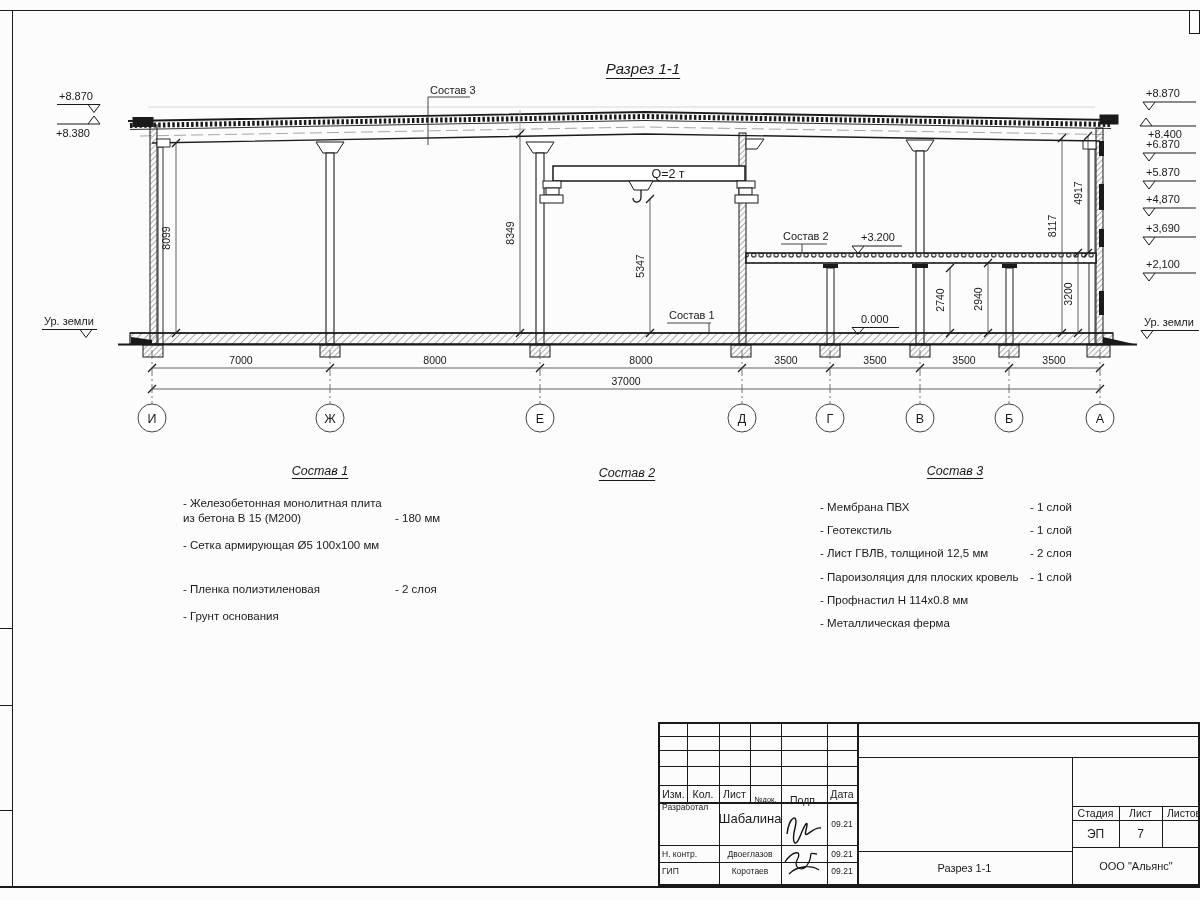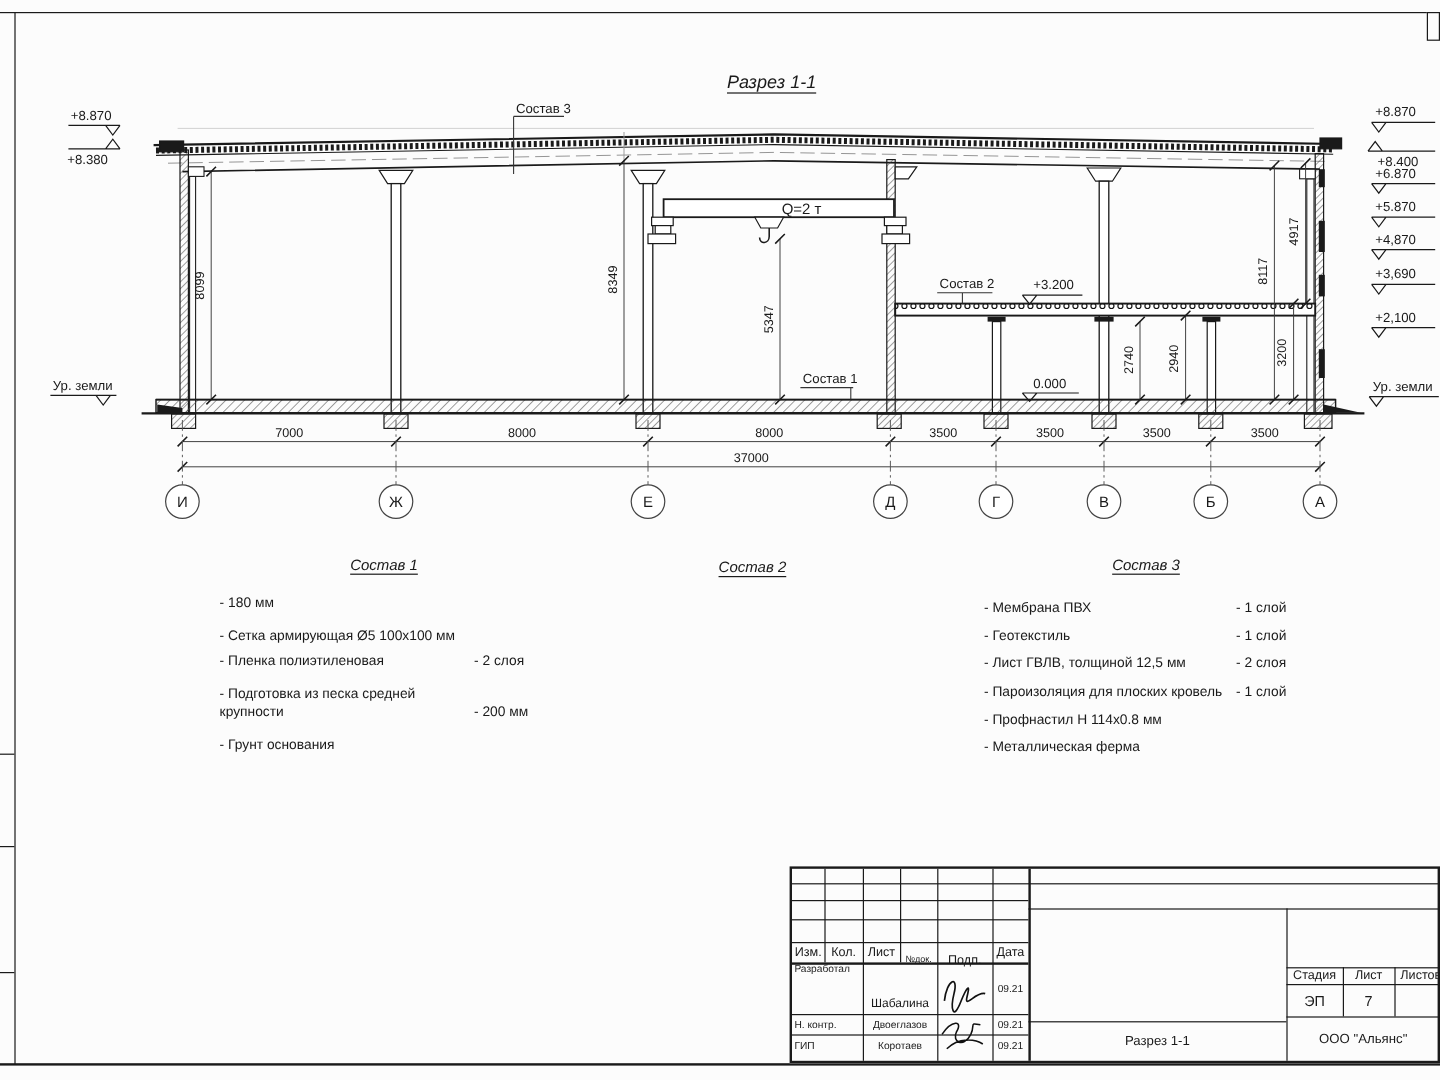--- a/index.html
+++ b/index.html
@@ -244,34 +244,31 @@
       <text class="elev" x="1146" y="268">+2,100</text>
       <path d="M1143,273 H1196 M1143,273 l6,8 l6,-8" stroke="#1a1a1a" fill="none"></path>
       <text class="elev" x="1144" y="326">Ур. земли</text>
       <path d="M1141,330.5 H1199 M1141,330.5 l6,8 l6,-8" stroke="#1a1a1a" fill="none"></path>
     </g>
   </svg>
 
   <div class="abs list-head" style="left:265px;top:464px">Состав 1</div>
   <div class="abs list" style="left:183px;top:496px;width:272px">
     <div class="list-item" style="margin-bottom:12px">
+      <div class="li-name">- Железобетонная  монолитная плита
+из бетона В 15 (М200)</div>
         <div class="li-val">- 180 мм</div>
       </div>
-    <div class="list-item" style="margin-bottom:6px">
+    <div class="list-item" style="margin-bottom:28px">
       <div class="li-name">- Сетка армирующая Ø5 100х100 мм</div>
         <div class="li-val"></div>
       </div>
     <div class="list-item" style="margin-bottom:12px">
       <div class="li-name">- Пленка полиэтиленовая</div>
         <div class="li-val">-  2 слоя</div>
-      </div>
-    <div class="list-item" style="margin-bottom:12px">
-      <div class="li-name">- Подготовка из песка средней
-крупности</div>
-        <div class="li-val">- 200 мм</div>
       </div>
     <div class="list-item">
       <div class="li-name">- Грунт основания</div>
         <div class="li-val"></div>
       </div>
   </div>
 
   <div class="abs list-head" style="left:572px;top:466px">Состав 2</div>
 
   <div class="abs list-head" style="left:900px;top:464px">Состав 3</div>
@@ -328,21 +325,21 @@
     <div class="tb-h" style="top:138px;width:197px"></div>
 
     <div class="tb-t" style="left:0;top:61px;width:27px;height:17px;font-size:10.5px">Изм.</div>
     <div class="tb-t" style="left:27px;top:61px;width:32px;height:17px;font-size:10.5px">Кол.</div>
     <div class="tb-t" style="left:59px;top:61px;width:31px;height:17px;font-size:10.5px">Лист</div>
     <div class="tb-t" style="left:90px;top:61px;width:31px;height:29px;font-size:7.5px">№док.</div>
     <div class="tb-t" style="left:121px;top:61px;width:46px;height:29px;font-size:10.5px">Подп.</div>
     <div class="tb-t" style="left:167px;top:61px;width:30px;height:17px;font-size:10.5px">Дата</div>
 
     <div class="tb-t" style="left:2px;top:73px;width:57px;height:20px;font-size:8.5px;justify-content:flex-start">Разработал</div>
-    <div class="tb-t" style="left:59px;top:102px;width:62px;height:20px;font-size:10px">Шабалина</div>
+    <div class="tb-t" style="left:59px;top:84px;width:62px;height:20px;font-size:13px">Шабалина</div>
     <div class="tb-t" style="left:167px;top:90px;width:30px;height:20px;font-size:8.5px">09.21</div>
     <div class="tb-t" style="left:2px;top:121px;width:57px;height:17px;font-size:8.5px;justify-content:flex-start">Н. контр.</div>
     <div class="tb-t" style="left:59px;top:121px;width:62px;height:17px;font-size:8.5px">Двоеглазов</div>
     <div class="tb-t" style="left:167px;top:121px;width:30px;height:17px;font-size:8.5px">09.21</div>
     <div class="tb-t" style="left:2px;top:138px;width:57px;height:17px;font-size:8.5px;justify-content:flex-start">ГИП</div>
     <div class="tb-t" style="left:59px;top:138px;width:62px;height:17px;font-size:8.5px">Коротаев</div>
     <div class="tb-t" style="left:167px;top:138px;width:30px;height:17px;font-size:8.5px">09.21</div>
 
     <svg class="abs" style="left:119px;top:80px" width="48" height="80" viewBox="0 0 48 80">
       <path d="M8,30 C10,12 20,8 16,24 C13,36 15,48 22,30 C26,20 30,14 27,26 C24,38 34,22 42,24" fill="none" stroke="#111" stroke-width="1.4"></path>

